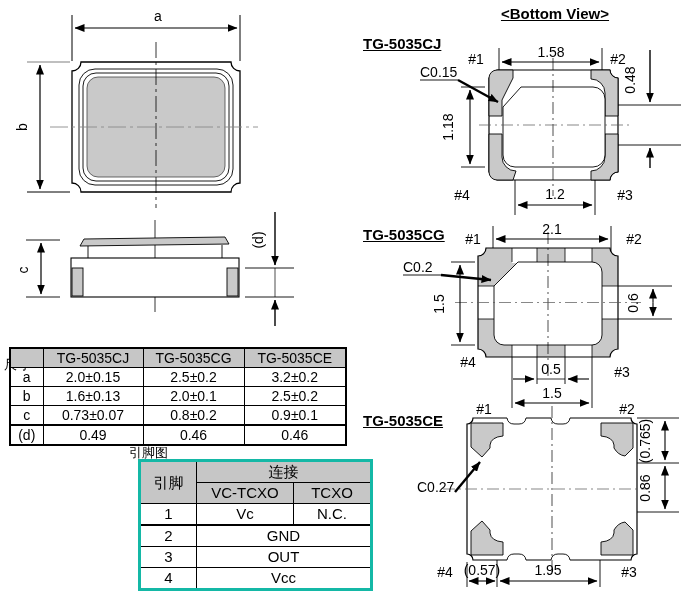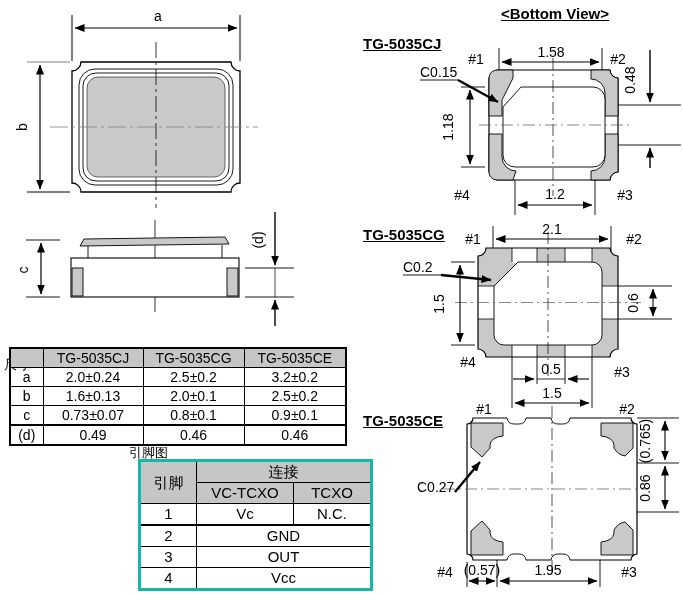--- a/index.html
+++ b/index.html
@@ -94,34 +94,34 @@
       </colgroup>
     <tbody>
         <tr>
       <th></th>
       <th>TG-5035CJ</th>
       <th>TG-5035CG</th>
       <th>TG-5035CE</th>
     </tr>
     <tr>
       <td>a</td>
-      <td>2.0±0.24</td>
+      <td>2.0±0.15</td>
       <td>2.5±0.2</td>
       <td>3.2±0.2</td>
     </tr>
     <tr>
       <td>b</td>
       <td>1.6±0.13</td>
       <td>2.0±0.1</td>
       <td>2.5±0.2</td>
     </tr>
     <tr>
       <td>c</td>
       <td>0.73±0.07</td>
-      <td>0.8±0.1</td>
+      <td>0.8±0.2</td>
       <td>0.9±0.1</td>
     </tr>
     <tr class="thick-top">
       <td>(d)</td>
       <td>0.49</td>
       <td>0.46</td>
       <td>0.46</td>
     </tr>
   </tbody>
     </table>

